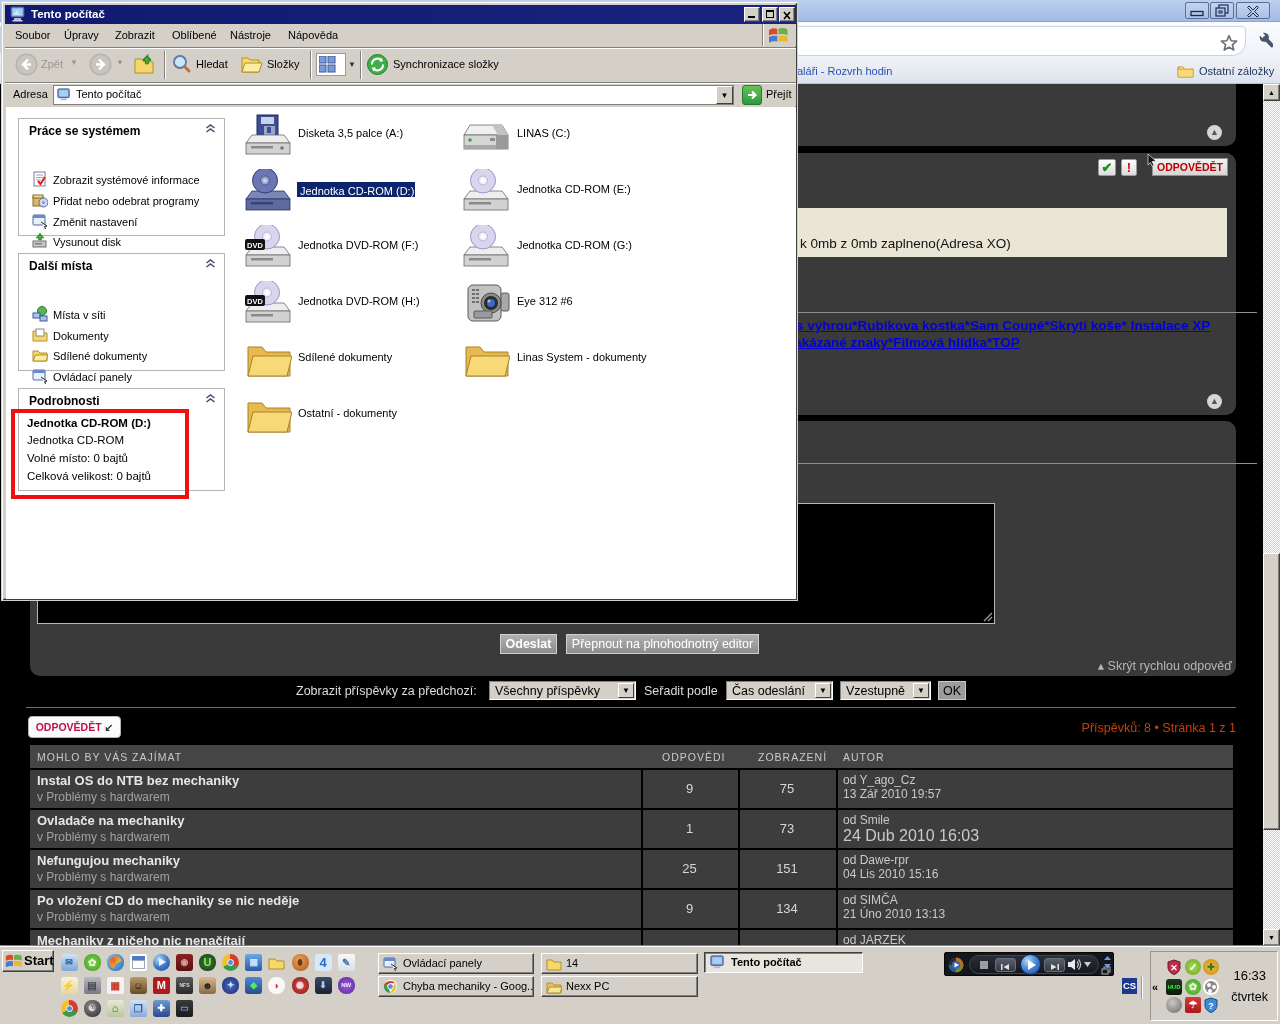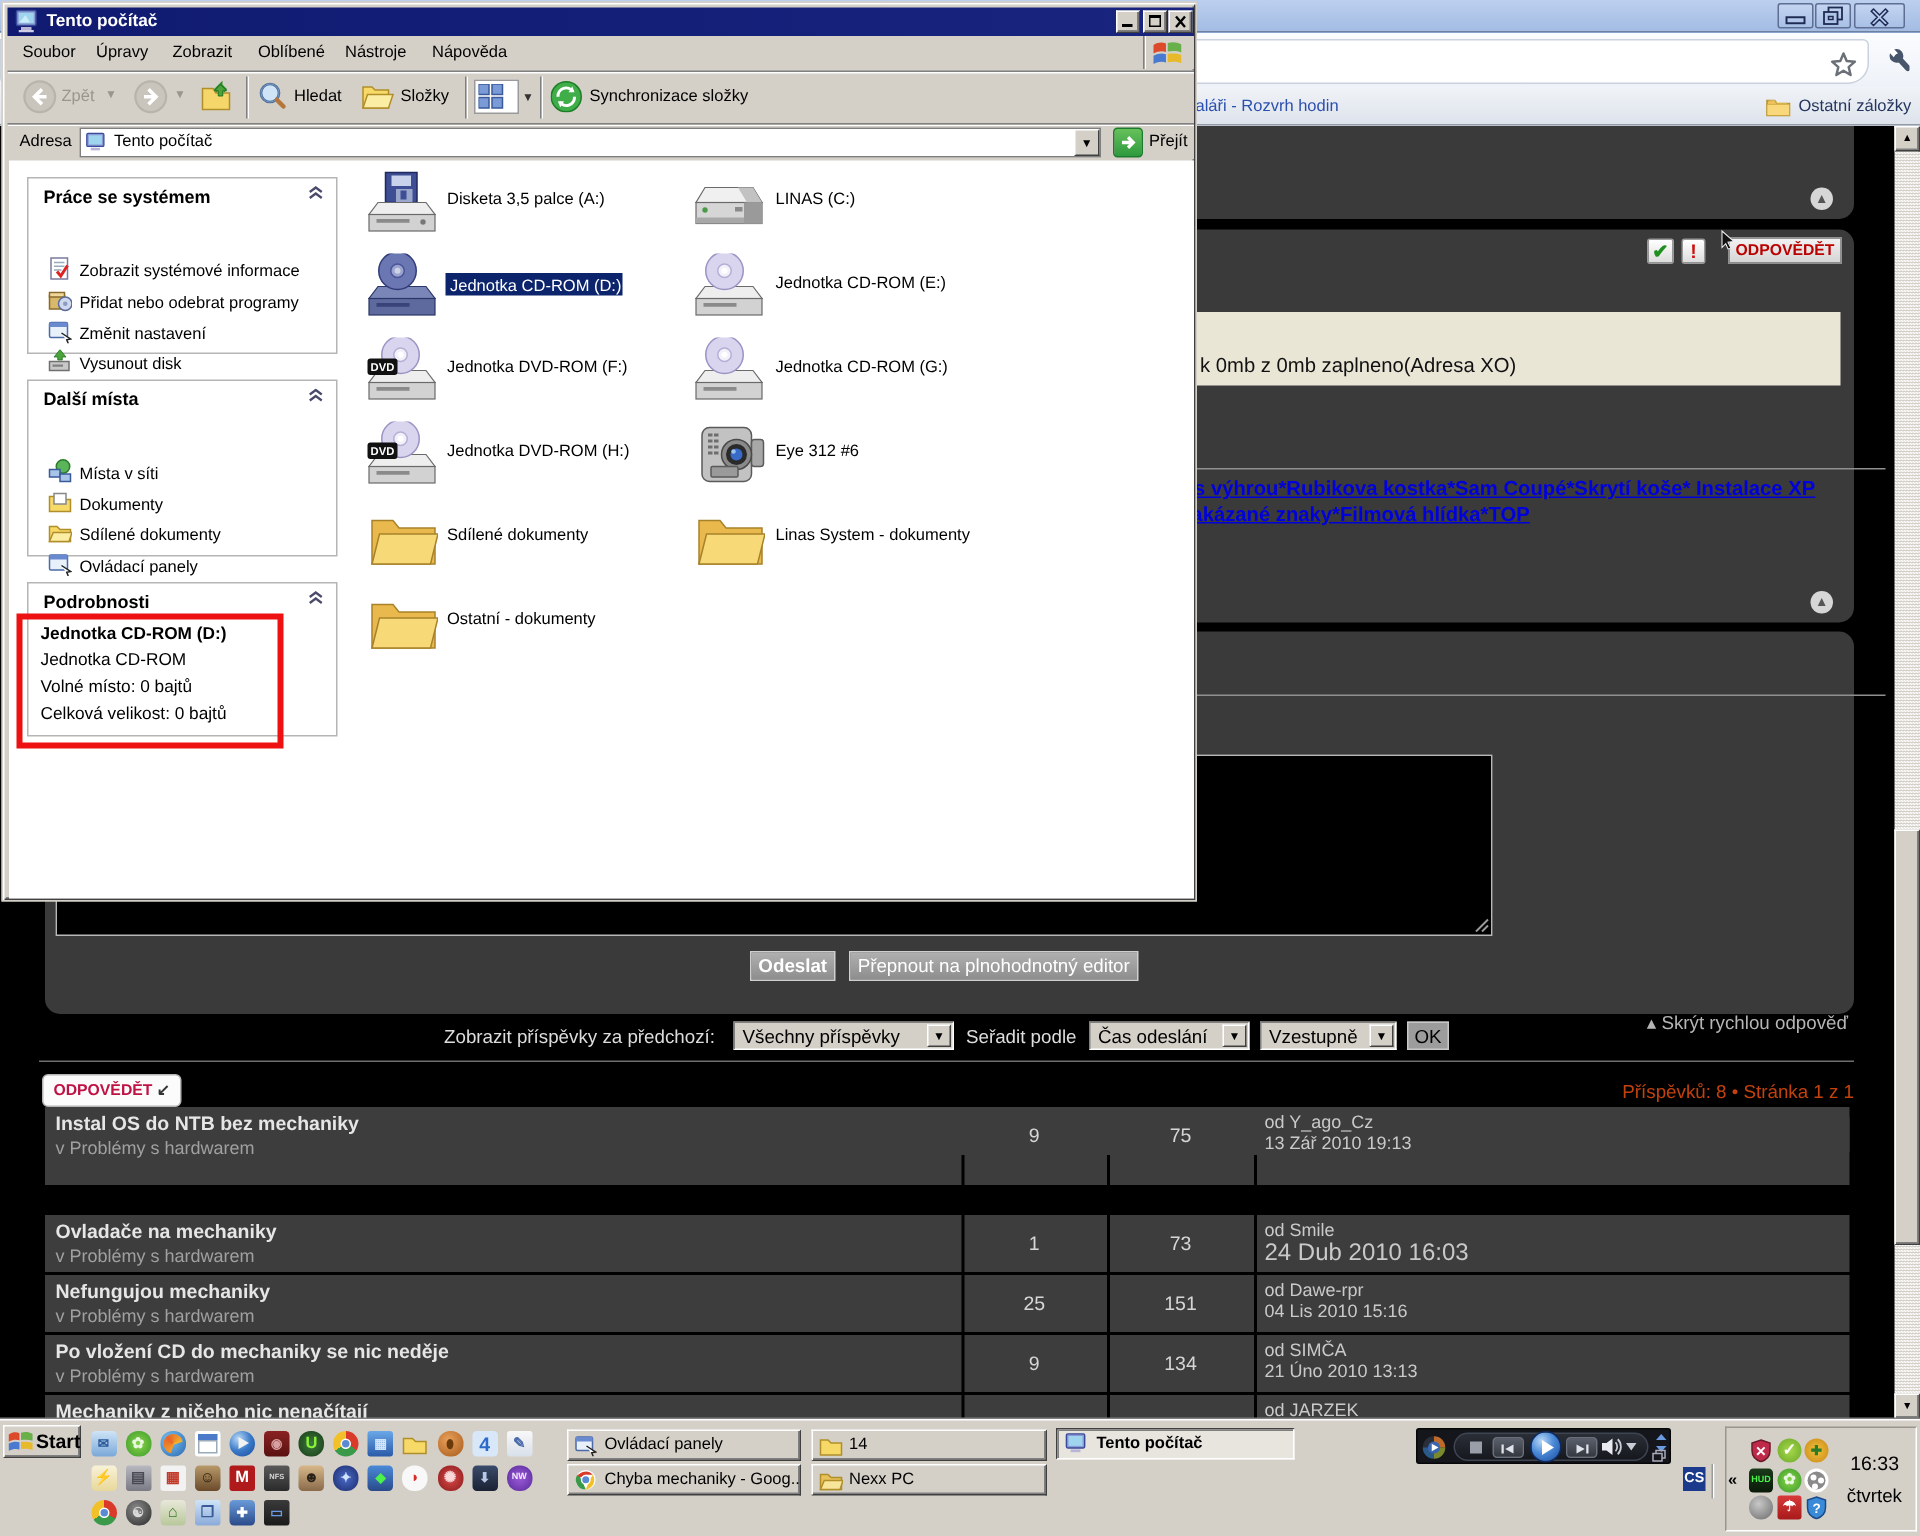--- a/index.html
+++ b/index.html
@@ -104,21 +104,21 @@
 
  <div class="panel" style="top:337px;height:255px;border-radius:10px;">
    <div class="sep" style="top:42px;"></div>
    <div style="position:absolute;left:7px;top:82px;width:958px;height:121px;background:#000;border:1px solid #b8b8b8;">
      <svg style="position:absolute;right:1px;bottom:1px;" width="11" height="11">
           <path d="M10 2 L2 10 M10 6 L6 10" stroke="#9a9a9a" stroke-width="1.3" fill="none"></path>
         </svg>
    </div>
    <div class="gbtn" style="left:470px;top:213px;width:57px;height:20px;line-height:19px;font-weight:bold;">Odeslat</div>
    <div class="gbtn" style="left:536px;top:213px;width:193px;height:20px;line-height:19px;">Přepnout na plnohodnotný editor</div>
-   <div style="position:absolute;right:4px;top:237px;color:#b5b5b5;font-size:12.5px;margin-top:16px;">▴ Skrýt rychlou odpověď</div>
+   <div style="position:absolute;right:4px;top:237px;color:#b5b5b5;font-size:12.5px;">▴ Skrýt rychlou odpověď</div>
  </div>
 
  <div style="position:absolute;left:0;top:597px;width:1280px;height:22px;color:#ddd;font-size:12.5px;">
    <span style="position:absolute;left:296px;top:3px;">Zobrazit příspěvky za předchozí:</span>
    <div class="selbox" style="left:489px;top:0;width:147px;">
         <span style="position:absolute;left:5px;top:2px;">Všechny příspěvky</span>
         <span class="dd">▼</span>
       </div>
    <span style="position:absolute;left:644px;top:3px;">Seřadit podle</span>
    <div class="selbox" style="left:726px;top:0;width:107px;">
@@ -135,27 +135,27 @@
  <div style="position:absolute;left:28px;top:632px;width:93px;height:22px;background:#fbfbfb;border:1px solid #b5b5b5;border-radius:4px;color:#bf1144;font-size:10.5px;font-weight:bold;text-align:center;line-height:21px;">ODPOVĚDĚT <span style="color:#333;">↙</span></div>
  <div style="position:absolute;right:44px;top:637px;color:#c2410c;font-size:12.5px;">Příspěvků: 8 • Stránka 1 z 1</div>
 
  <div class="trow" style="top:661px;height:23px;background:#454545;">
    <span style="position:absolute;left:7px;top:6px;font-size:10.5px;letter-spacing:1px;color:#c9c9c9;">MOHLO BY VÁS ZAJÍMAT</span>
    <span style="position:absolute;left:632px;top:6px;font-size:10.5px;letter-spacing:1px;color:#c9c9c9;">ODPOVĚDI</span>
    <span style="position:absolute;left:728px;top:6px;font-size:10.5px;letter-spacing:1px;color:#c9c9c9;">ZOBRAZENÍ</span>
    <span style="position:absolute;left:813px;top:6px;font-size:10.5px;letter-spacing:1px;color:#c9c9c9;">AUTOR</span>
  </div>
  <div class="tsep" style="top:684px;"></div>
- <div class="trow" style="top:654px;height:52px;">
+ <div class="trow" style="top:686px;height:52px;">
    <span style="position:absolute;left:7px;top:3px;font-size:13px;font-weight:bold;color:#e6e6e6;">Instal OS do NTB bez mechaniky</span>
    <span style="position:absolute;left:7px;top:20px;font-size:12px;color:#a0a0a0;">v Problémy s hardwarem</span>
    <span style="position:absolute;left:611px;width:97px;top:11px;font-size:13px;color:#d6d6d6;text-align:center;">9</span>
    <span style="position:absolute;left:708px;width:98px;top:11px;font-size:13px;color:#d6d6d6;text-align:center;">75</span>
    <span style="position:absolute;left:813px;top:3px;font-size:12px;color:#c9c9c9;">od Y_ago_Cz</span>
-   <span style="position:absolute;left:813px;top:17px;font-size:12px;color:#c9c9c9;">13 Zář 2010 19:13</span>
+   <span style="position:absolute;left:813px;top:17px;font-size:12px;color:#c9c9c9;">13 Zář 2010 19:57</span>
  </div>
  <div class="tsep" style="top:724px;"></div>
  <div class="trow" style="top:726px;height:38px;">
    <span style="position:absolute;left:7px;top:3px;font-size:13px;font-weight:bold;color:#e6e6e6;">Ovladače na mechaniky</span>
    <span style="position:absolute;left:7px;top:20px;font-size:12px;color:#a0a0a0;">v Problémy s hardwarem</span>
    <span style="position:absolute;left:611px;width:97px;top:11px;font-size:13px;color:#d6d6d6;text-align:center;">1</span>
    <span style="position:absolute;left:708px;width:98px;top:11px;font-size:13px;color:#d6d6d6;text-align:center;">73</span>
    <span style="position:absolute;left:813px;top:3px;font-size:12px;color:#c9c9c9;">od Smile</span>
    <span style="position:absolute;left:813px;top:17px;font-size:16px;color:#c9c9c9;">24 Dub 2010 16:03</span>
  </div>

